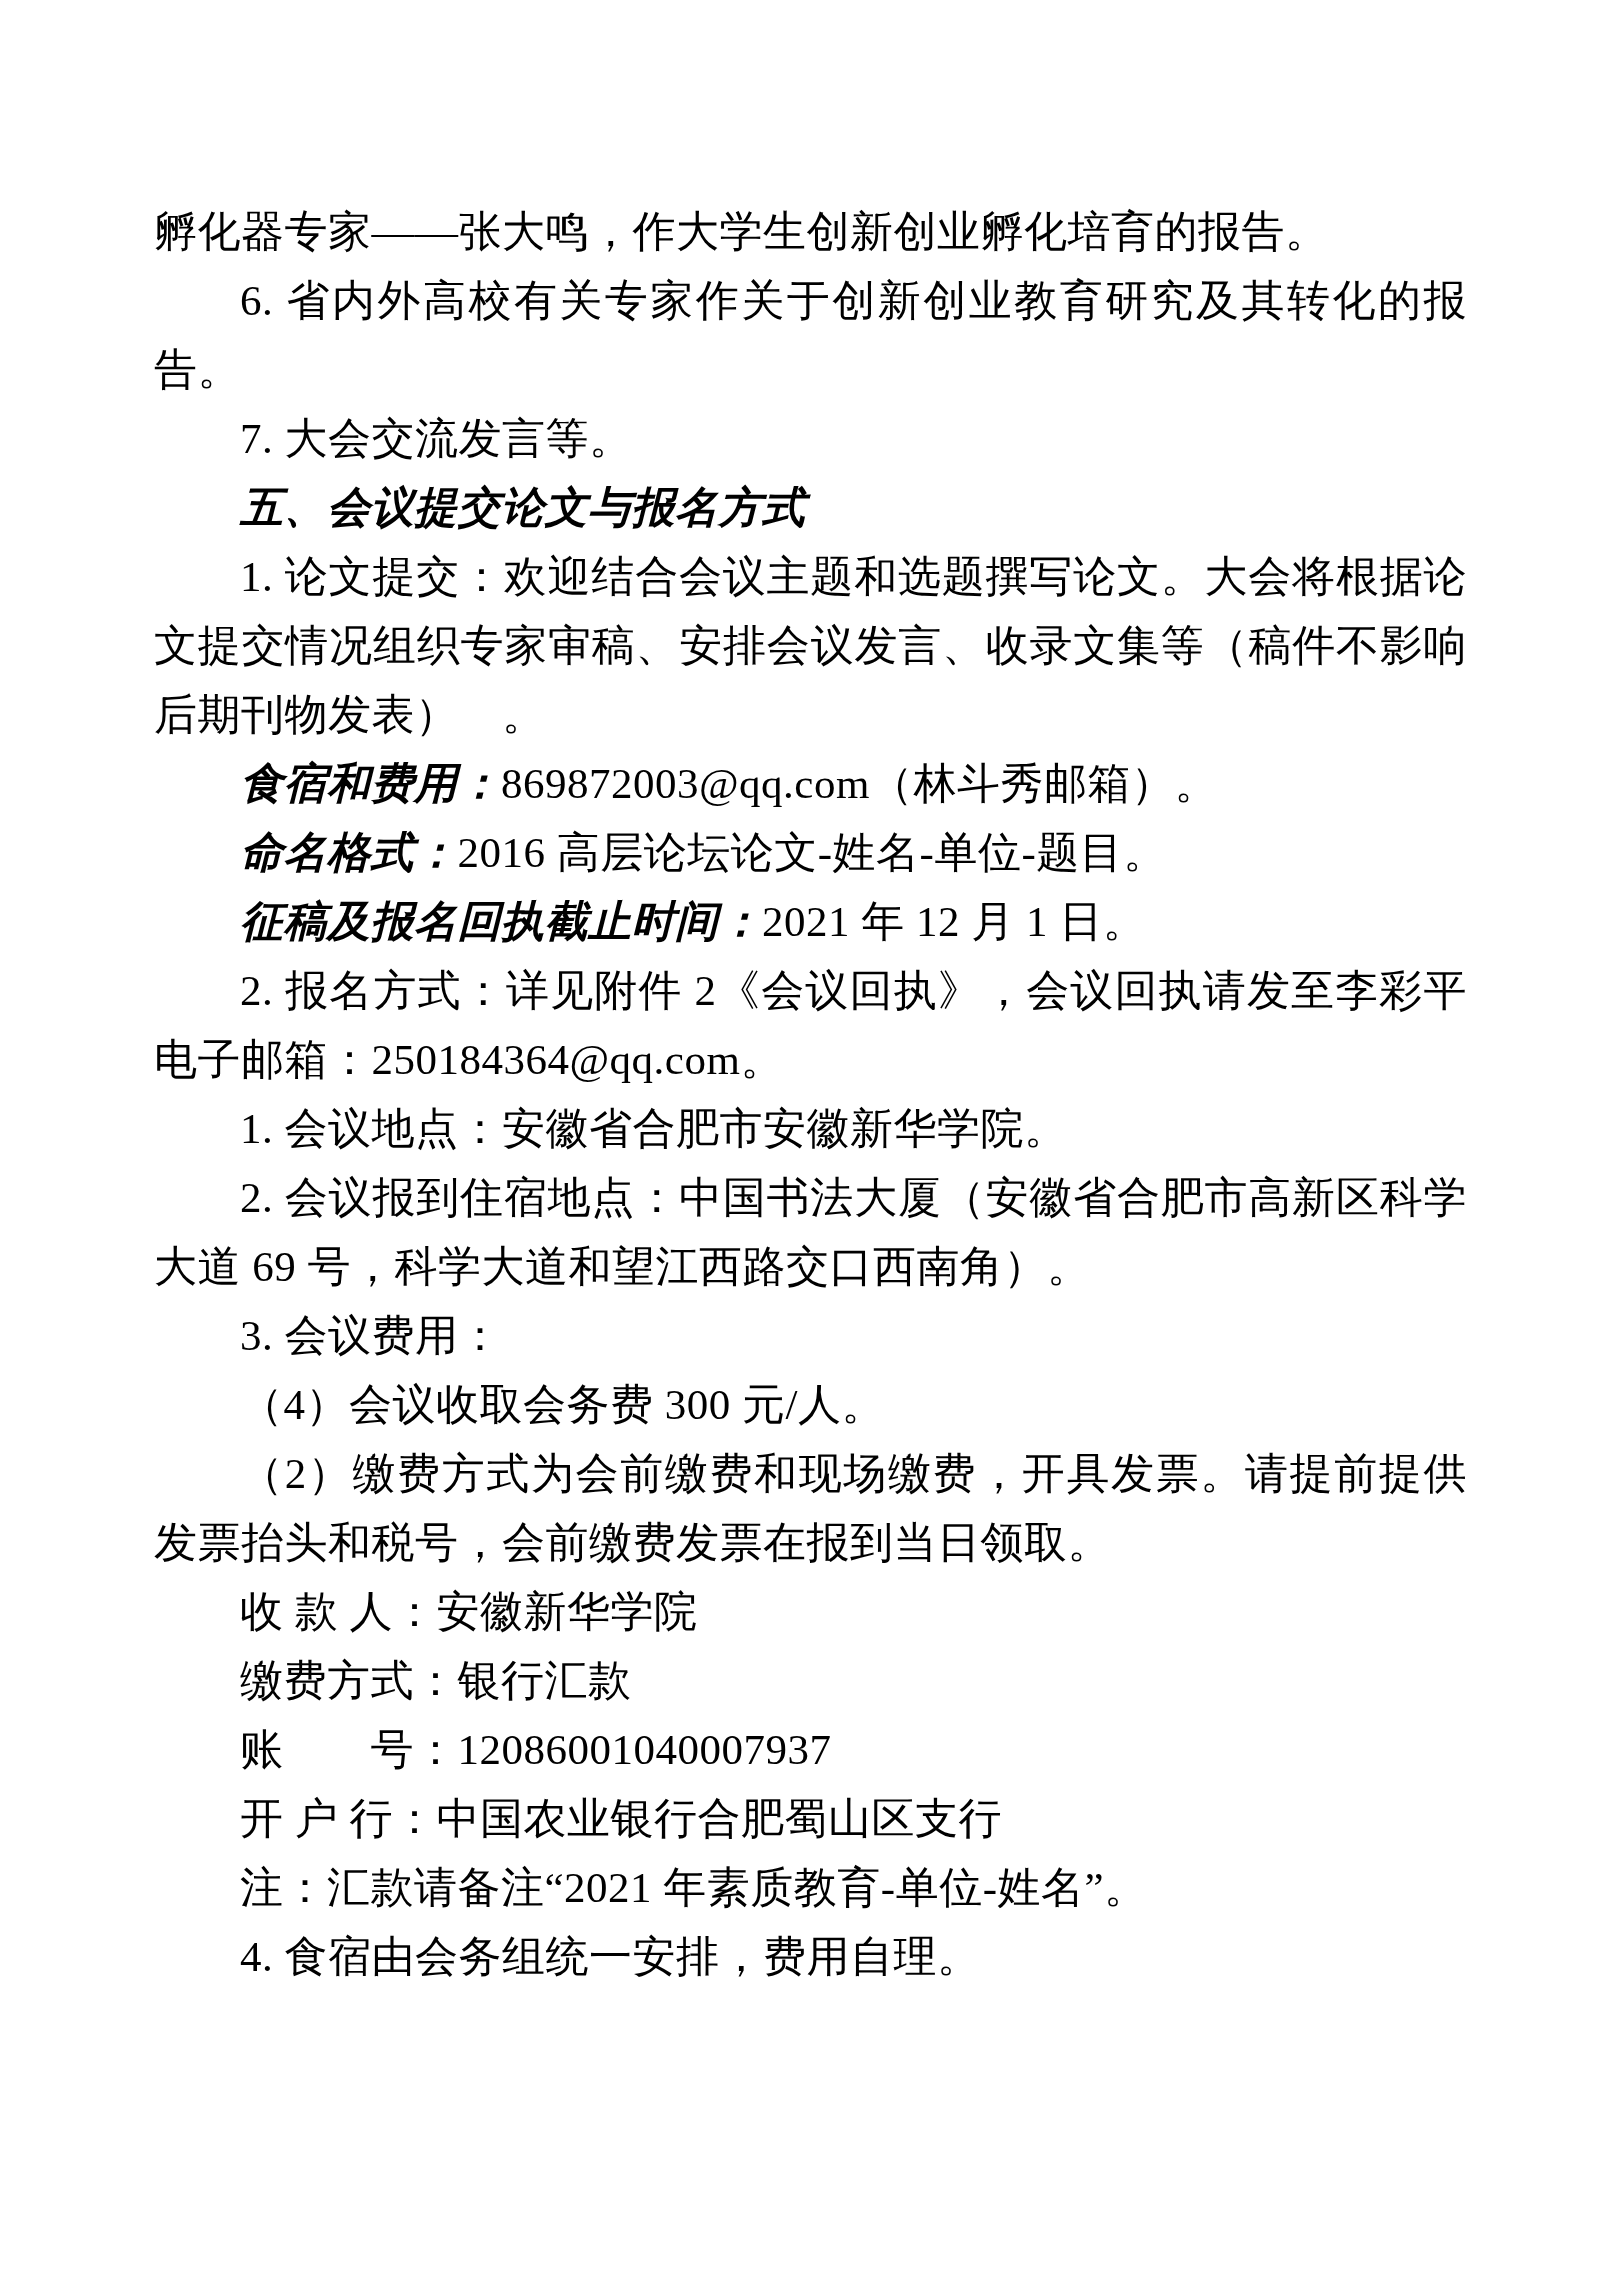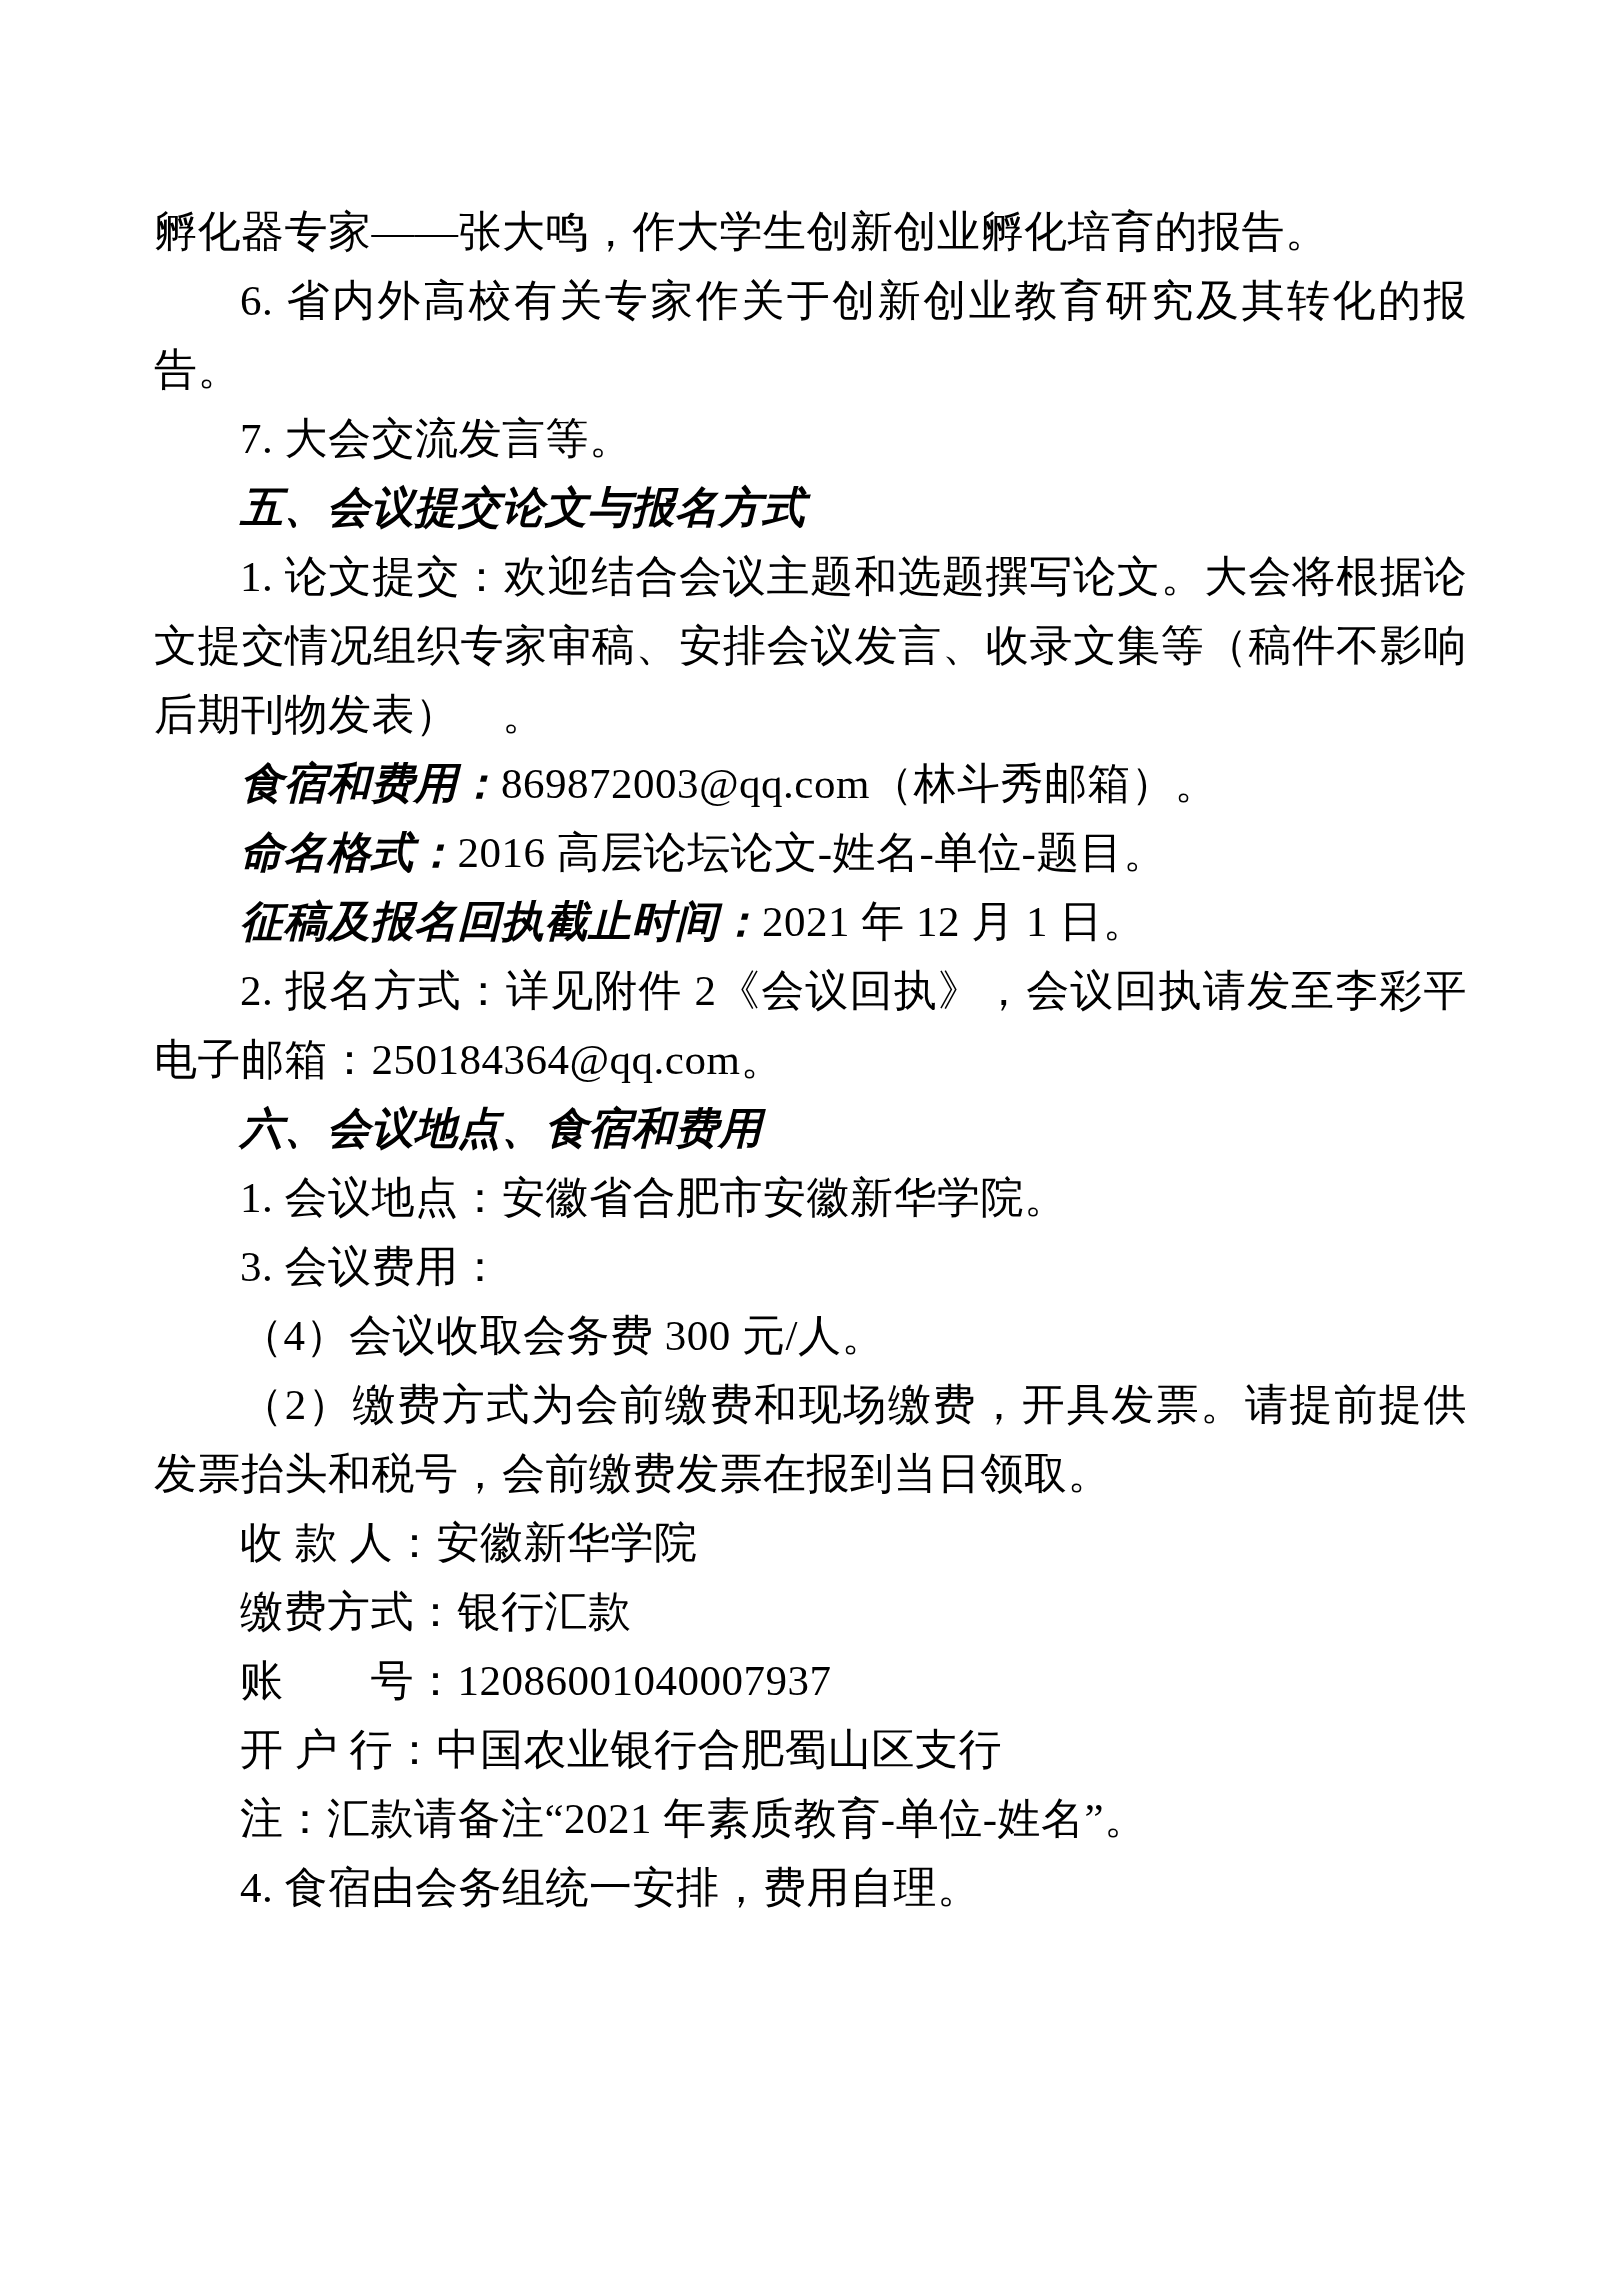--- a/index.html
+++ b/index.html
@@ -45,22 +45,22 @@
   <div class="content">
       <div class="para"><span class="seg">孵化器专家——张大鸣，作大学生创新创业孵化培育的报告。</span></div>
       <div class="para indent"><span class="seg">6. 省内外高校有关专家作关于创新创业教育研究及其转化的报告。</span></div>
       <div class="para indent"><span class="seg">7. 大会交流发言等。</span></div>
       <div class="para indent"><span class="seg bold">五、会议提交论文与报名方式</span></div>
       <div class="para indent"><span class="seg">1. 论文提交：欢迎结合会议主题和选题撰写论文。大会将根据论文提交情况组织专家审稿、安排会议发言、收录文集等（稿件不影响后期刊物发表）　。</span></div>
       <div class="para indent"><span class="seg bold">食宿和费用：</span><span class="seg">869872003@qq.com（林斗秀邮箱）。</span></div>
       <div class="para indent"><span class="seg bold">命名格式：</span><span class="seg">2016 高层论坛论文-姓名-单位-题目。</span></div>
       <div class="para indent"><span class="seg bold">征稿及报名回执截止时间：</span><span class="seg">2021 年 12 月 1 日。</span></div>
       <div class="para indent"><span class="seg">2. 报名方式：详见附件 2《会议回执》，会议回执请发至李彩平电子邮箱：250184364@qq.com。</span></div>
-      <div class="para indent"><span class="seg bold">六、会议地点、食宿和费用</span></div>
       <div class="para indent"><span class="seg">1. 会议地点：安徽省合肥市安徽新华学院。</span></div>
+      <div class="para indent"><span class="seg">2. 会议报到住宿地点：中国书法大厦（安徽省合肥市高新区科学大道 69 号，科学大道和望江西路交口西南角）。</span></div>
       <div class="para indent"><span class="seg">3. 会议费用：</span></div>
       <div class="para indent"><span class="seg">（4）会议收取会务费 300 元/人。</span></div>
       <div class="para indent"><span class="seg">（2）缴费方式为会前缴费和现场缴费，开具发票。请提前提供发票抬头和税号，会前缴费发票在报到当日领取。</span></div>
       <div class="para indent"><span class="seg">收 款 人：安徽新华学院</span></div>
       <div class="para indent"><span class="seg">缴费方式：银行汇款</span></div>
       <div class="para indent"><span class="seg">账　　号：12086001040007937</span></div>
       <div class="para indent"><span class="seg">开 户 行：中国农业银行合肥蜀山区支行</span></div>
       <div class="para indent"><span class="seg">注：汇款请备注“2021 年素质教育-单位-姓名”。</span></div>
       <div class="para indent"><span class="seg">4. 食宿由会务组统一安排，费用自理。</span></div>
     </div>

